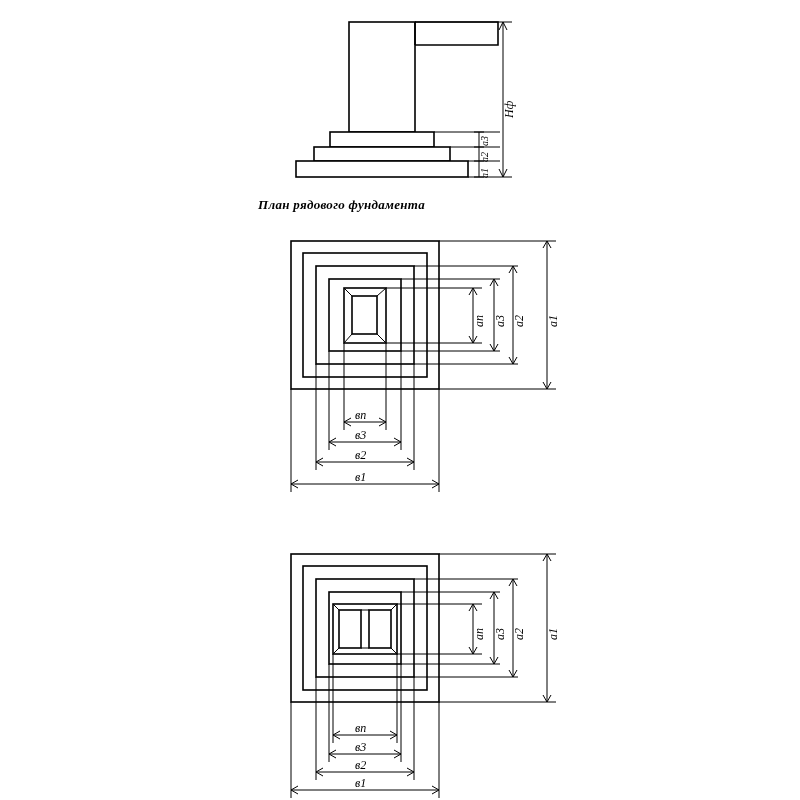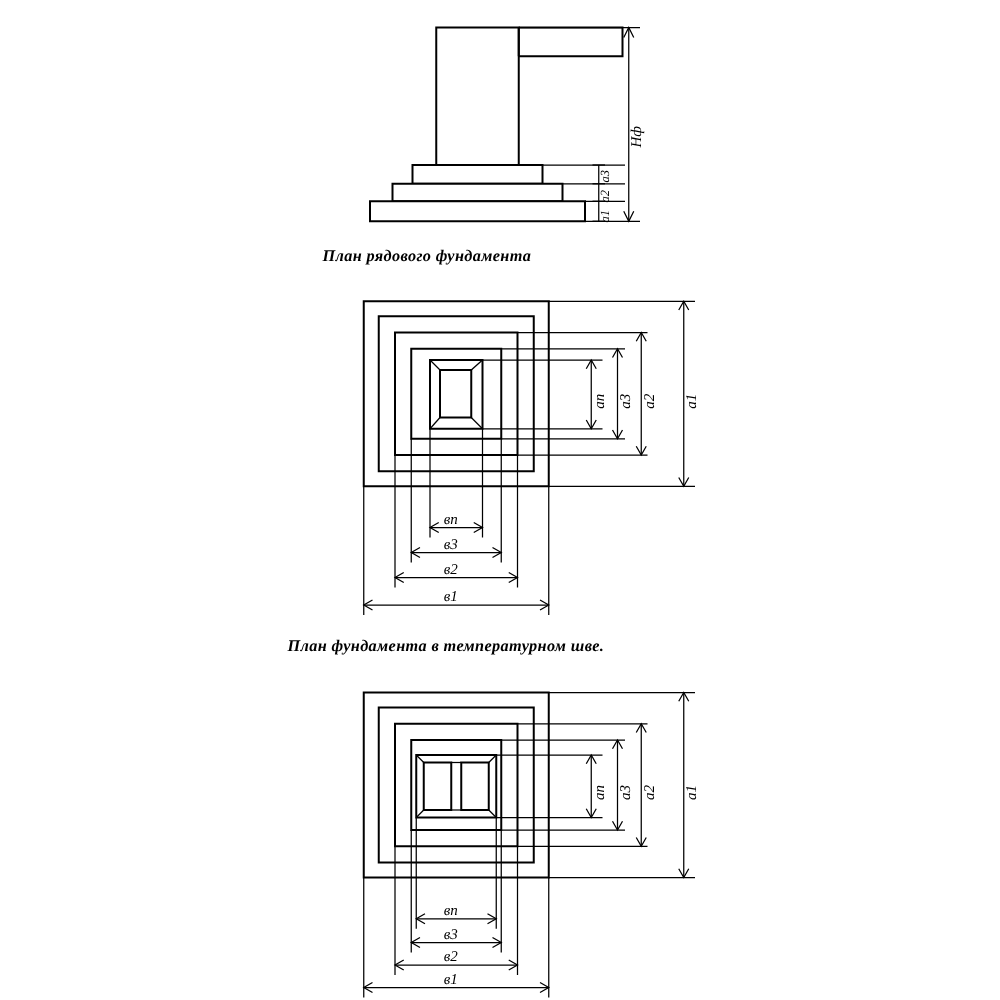--- a/index.html
+++ b/index.html
@@ -246,21 +246,20 @@
   <div class="dimlabel vert" style="left:472px; top:327px;">ап</div>
   <div class="dimlabel vert" style="left:493px; top:327px;">а3</div>
   <div class="dimlabel vert" style="left:512px; top:327px;">а2</div>
   <div class="dimlabel vert" style="left:546px; top:327px;">а1</div>
 
   <div class="dimlabel" style="left:355px; top:408px;">вп</div>
   <div class="dimlabel" style="left:355px; top:428px;">в3</div>
   <div class="dimlabel" style="left:355px; top:448px;">в2</div>
   <div class="dimlabel" style="left:355px; top:470px;">в1</div>
 
-  <div class="caption" style="left:230px; top:509px;">План фундамента в температурном шве.</div>
 
   <div class="dimlabel vert" style="left:472px; top:640px;">ап</div>
   <div class="dimlabel vert" style="left:493px; top:640px;">а3</div>
   <div class="dimlabel vert" style="left:512px; top:640px;">а2</div>
   <div class="dimlabel vert" style="left:546px; top:640px;">а1</div>
 
   <div class="dimlabel" style="left:355px; top:721px;">вп</div>
   <div class="dimlabel" style="left:355px; top:740px;">в3</div>
   <div class="dimlabel" style="left:355px; top:758px;">в2</div>
   <div class="dimlabel" style="left:355px; top:776px;">в1</div>

